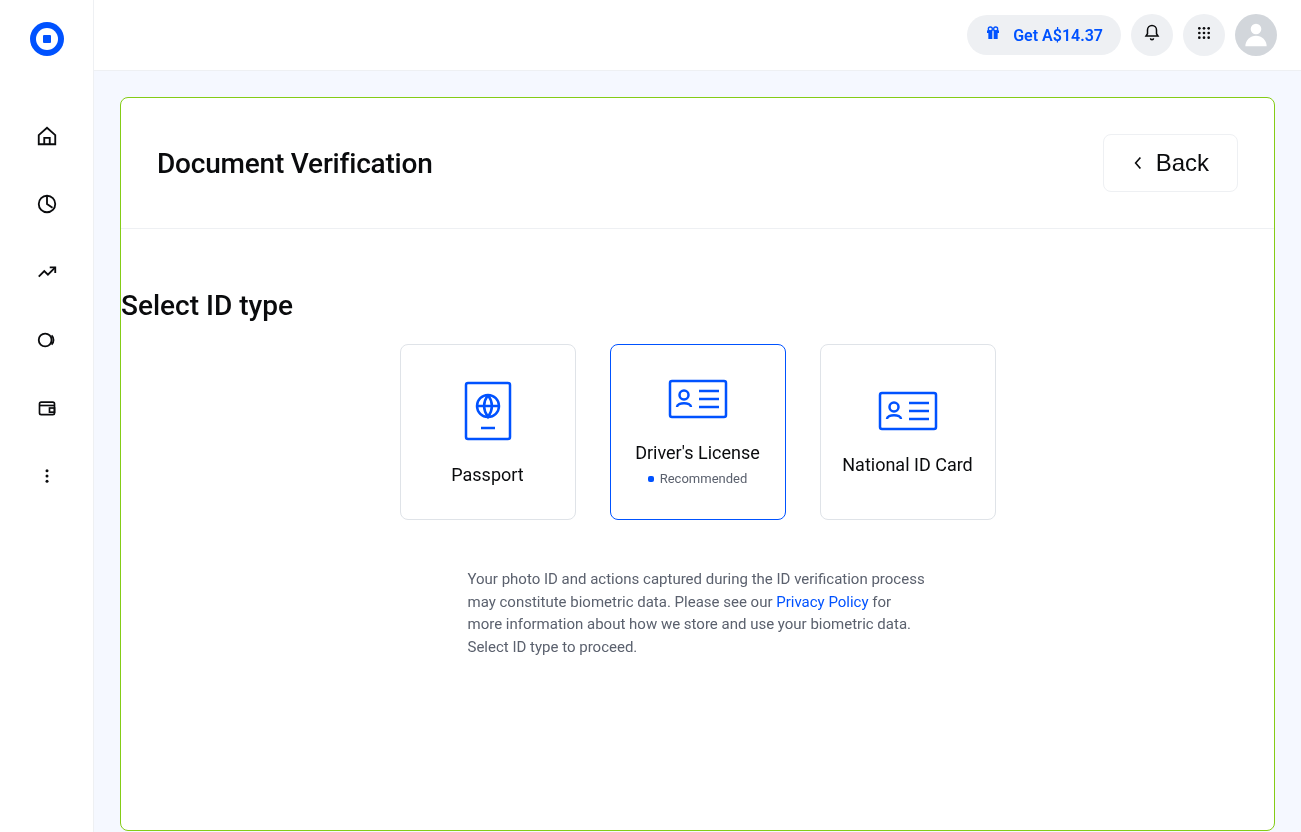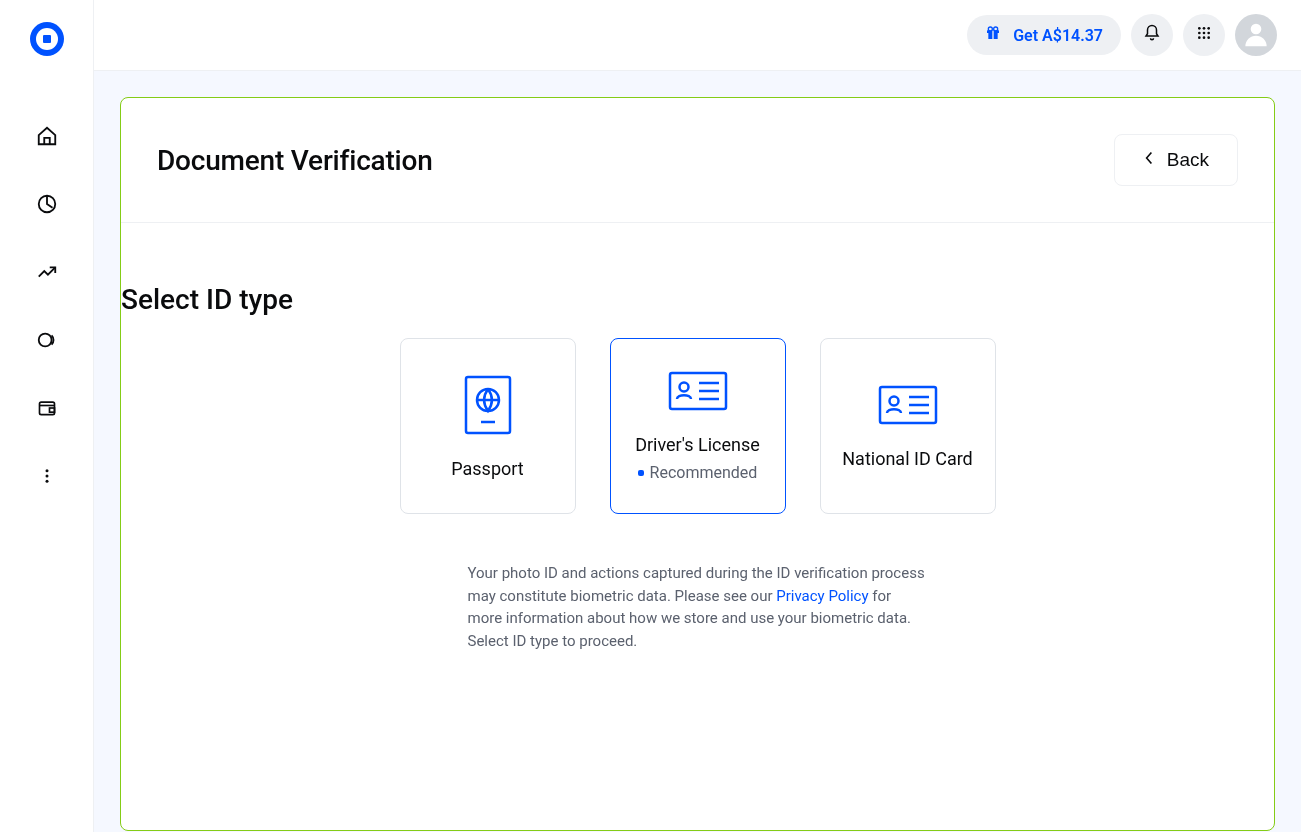--- a/index.html
+++ b/index.html
@@ -111,21 +111,21 @@
       letter-spacing: -0.2px;
     }
     .back-btn {
       border: 1px solid #eef0f3;
       background: #ffffff;
       border-radius: 8px;
       padding: 14px 28px;
       display: flex;
       align-items: center;
       gap: 12px;
-      font-size: 19px;
+      font-size: 24px;
       cursor: pointer;
       color: #0a0b0d;
     }
     .section {
       text-align: left;
       padding-top: 60px;
     }
     .section-title {
       font-size: 28px;
       font-weight: 500;
@@ -161,21 +161,21 @@
     }
     .id-label {
       font-size: 18px;
       font-weight: 400;
       color: #0a0b0d;
     }
     .recommended {
       display: flex;
       align-items: center;
       gap: 6px;
-      font-size: 16px;
+      font-size: 13px;
       color: #5b616e;
       margin-top: -10px;
     }
     .recommended-dot {
       width: 6px;
       height: 6px;
       background: #0052ff;
       border-radius: 2px;
       flex-shrink: 0;
     }

